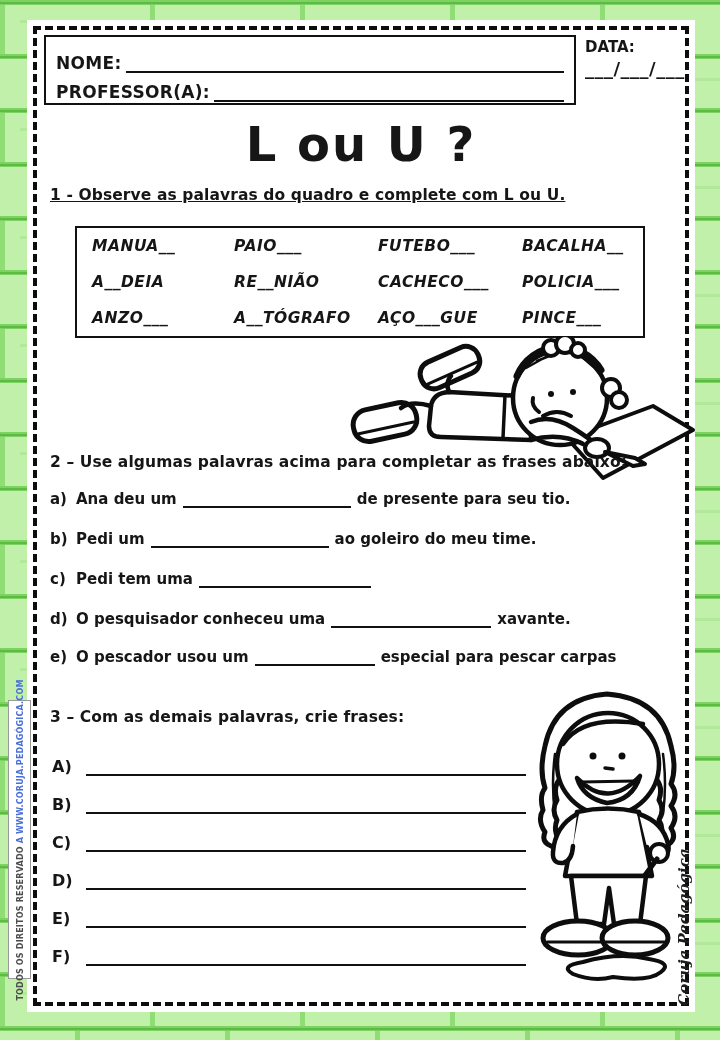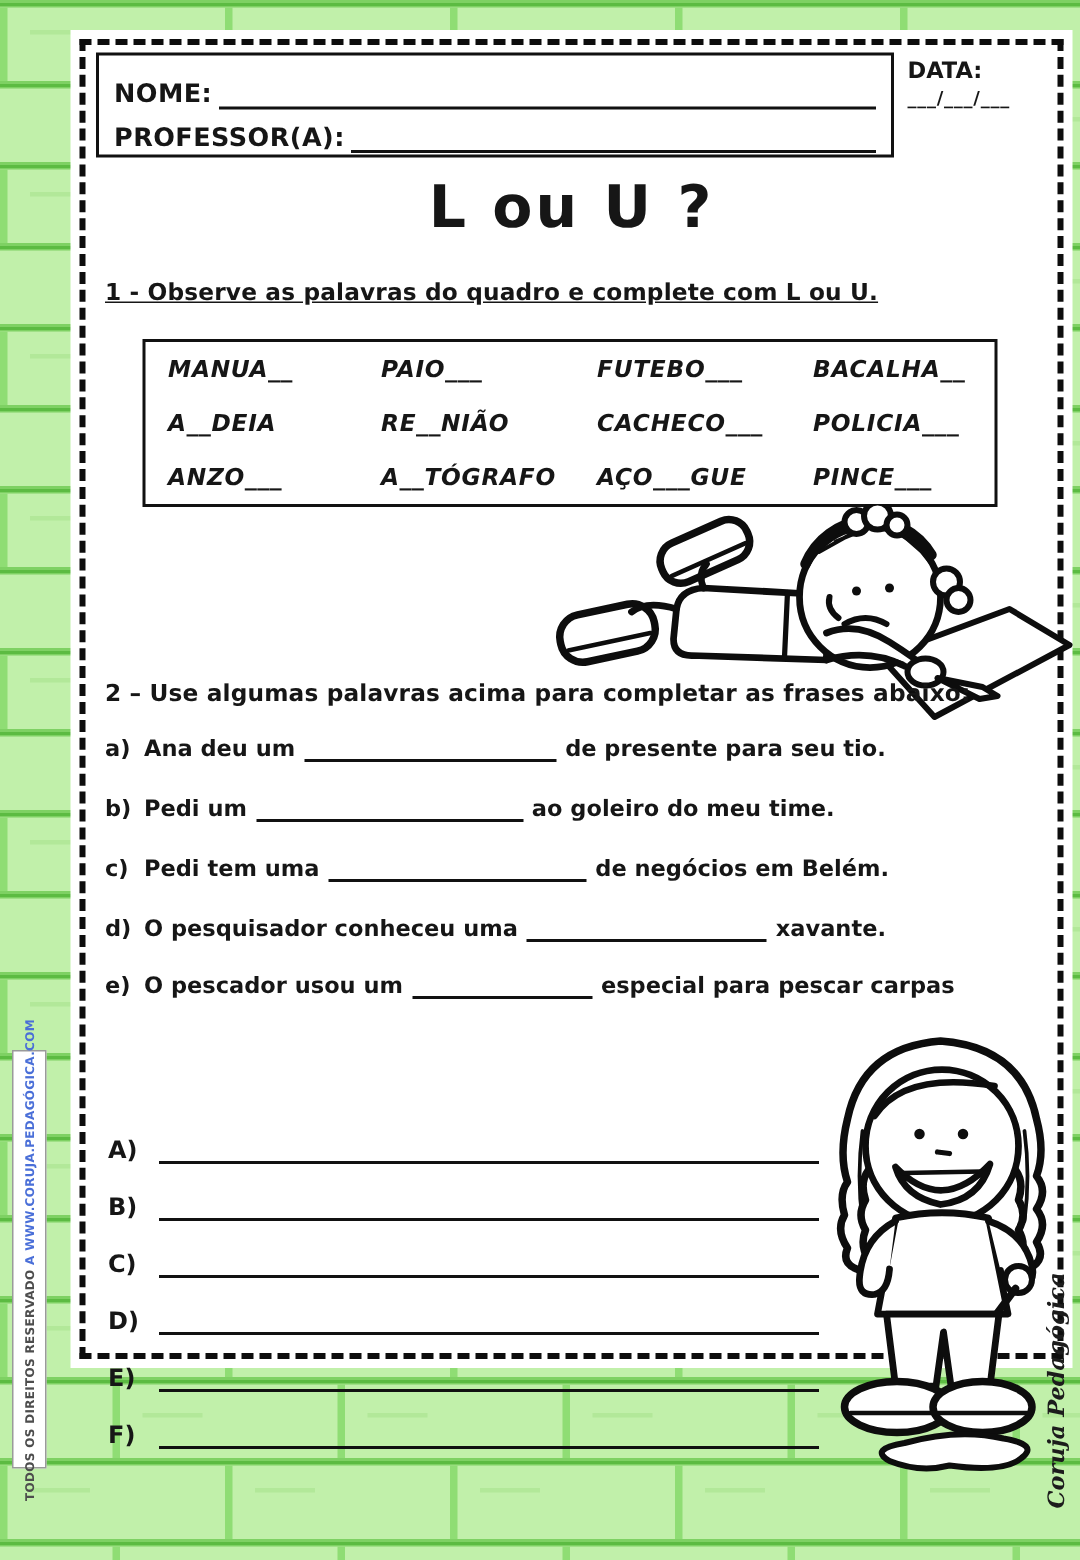--- a/index.html
+++ b/index.html
@@ -3,33 +3,33 @@
 <meta charset="utf-8">
 <style>
   * { margin:0; padding:0; box-sizing:border-box; }
   html,body { width:720px; height:1040px; }
   body { font-family:"DejaVu Sans", sans-serif; color:#161616; position:relative; overflow:hidden; }
 
   .stage { position:absolute; inset:0; width:720px; height:1040px; }
   .bg-svg { position:absolute; left:0; top:0; }
 
   
-  .page { position:absolute; left:27px; top:20px; width:668px; height:892px; background:#fff;margin-left:20px; }
+  .page { position:absolute; left:27px; top:20px; width:668px; height:992px; background:#fff; }
   .page-border { position:absolute; left:6px; top:6px; right:6px; bottom:6px; border:4px dashed #0d0d0d; pointer-events:none; }
 
   
   .header-box { position:absolute; left:17px; top:15px; width:532px; height:70px; border:2px solid #111; background:#fff; padding:7px 10px 0 10px; }
   .hdr-row { display:flex; align-items:flex-end; height:29px; font-weight:bold; font-size:17px; letter-spacing:0.3px; }
   .hdr-label { white-space:nowrap; padding-right:4px; }
   .hdr-line { flex:1; border-bottom:2px solid #111; height:22px; }
   .date-block { position:absolute; left:558px; top:18px; width:100px; font-weight:bold; font-size:15px; }
-  .date-line { font-size:12px; letter-spacing:0.5px; margin-top:2px; }
-
-  
-  .title { position:absolute; left:0; top:96px; width:100%; text-align:center; font-size:39px; font-weight:bold; letter-spacing:2px; }
+  .date-line { font-size:18px; letter-spacing:0.5px; margin-top:2px; }
+
+  
+  .title { position:absolute; left:0; top:96px; width:100%; text-align:center; font-size:48px; font-weight:bold; letter-spacing:2px; }
 
   
   .instr { position:absolute; left:23px; font-size:15.5px; font-weight:bold; letter-spacing:0.1px; }
   .instr-1 { top:166px;text-decoration:underline; }
   .instr-2 { top:433px; }
   .instr-3 { top:688px; }
 
   
   .word-box { position:absolute; left:48px; top:206px; width:570px; height:112px; border:2px solid #111; background:#fff;
               display:grid; grid-template-columns:142px 144px 144px 1fr; grid-template-rows:1fr 1fr 1fr; align-items:center; padding-left:15px; }
@@ -178,35 +178,35 @@
     <div class="sentence s-b">
       <span class="s-label">b)</span>
       <span>Pedi um</span>
       <span class="s-blank"></span>
       <span>ao goleiro do meu time.</span>
     </div>
     <div class="sentence s-c">
       <span class="s-label">c)</span>
       <span>Pedi tem uma</span>
       <span class="s-blank"></span>
-      <span>de negócios em Belém.</span>
     </div>
     <div class="sentence s-d">
       <span class="s-label">d)</span>
       <span>O pesquisador conheceu uma</span>
       <span class="s-blank"></span>
       <span>xavante.</span>
     </div>
     <div class="sentence s-e">
       <span class="s-label">e)</span>
       <span>O pescador usou um</span>
       <span class="s-blank"></span>
       <span>especial para pescar carpas</span>
     </div>
 
+    <div class="instr instr-3">3 – Com as demais palavras, crie frases:</div>
 
     <div class="free-line fl-0">
       <span class="fl-label">A)</span>
       <span class="fl-rule"></span>
     </div>
     <div class="free-line fl-1">
       <span class="fl-label">B)</span>
       <span class="fl-rule"></span>
     </div>
     <div class="free-line fl-2">

